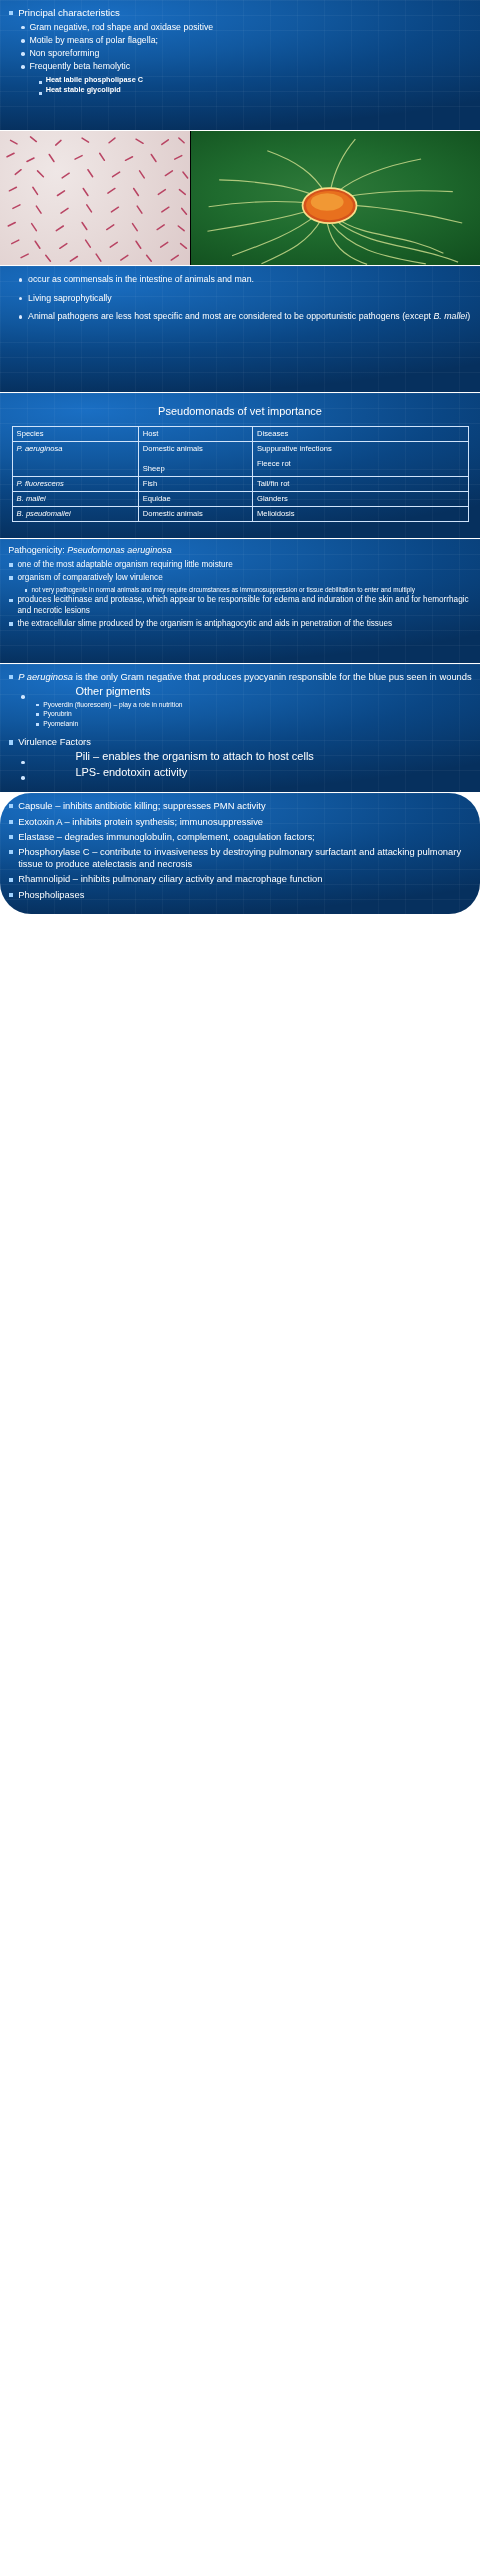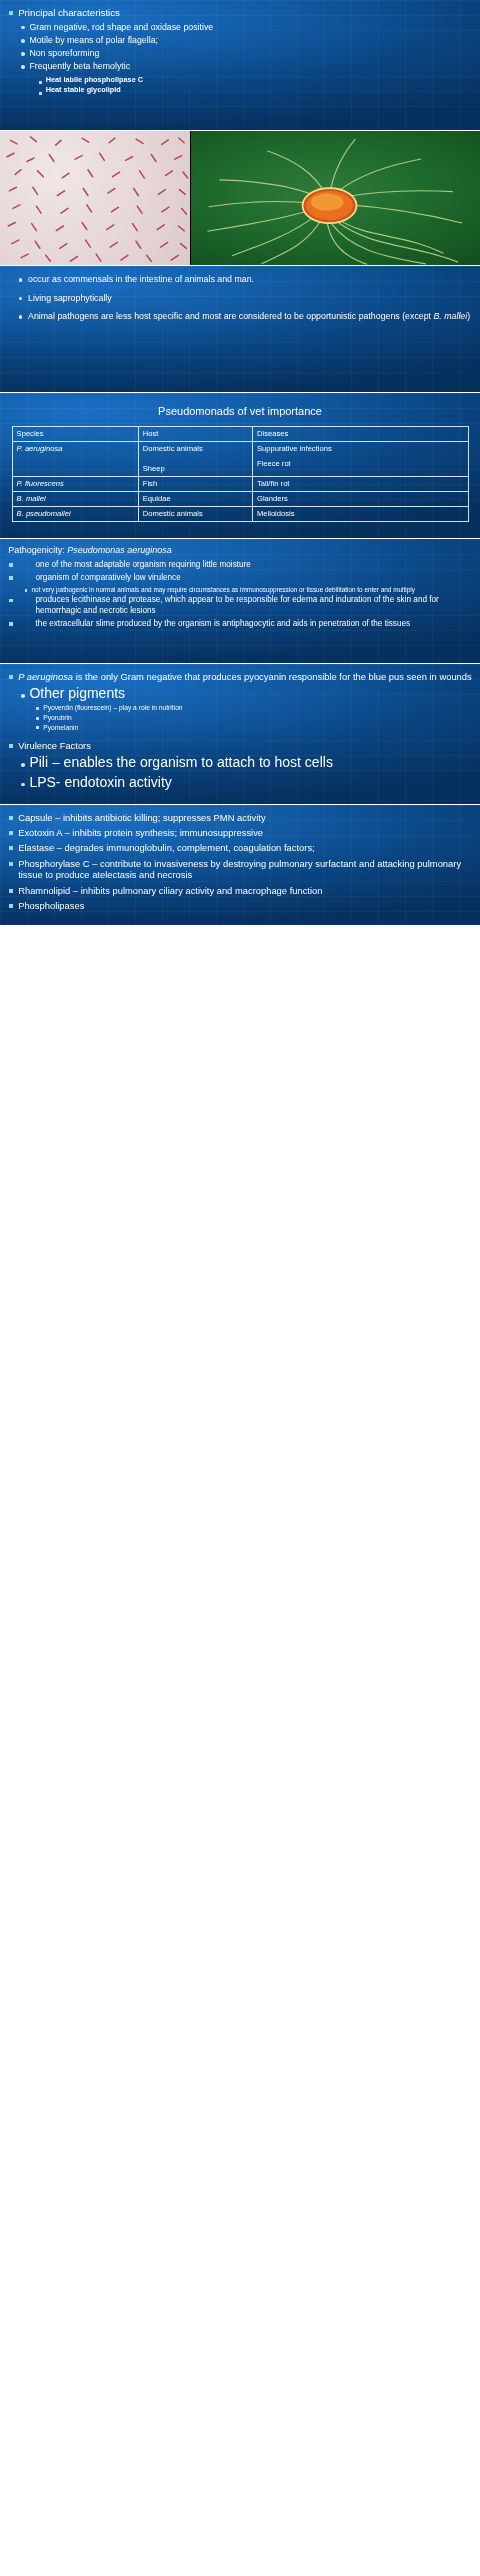--- a/index.html
+++ b/index.html
@@ -181,21 +181,20 @@
     font-size: 9px;
     font-weight: normal;
   }
   .s5 h2 em { font-style: italic; }
   .p1 {
     display: flex;
     align-items: flex-start;
     font-size: 8.2px;
     line-height: 1.26;
     margin: 0 0 2.9px 0;
-    gap: 18px;
   }
   .p1 .bul {
     flex: 0 0 auto;
     width: 3.5px; height: 3.5px;
     background: #a9d6ff;
     margin: 3.5px 4.7px 0 1.2px;
   }
   .p2 {
     display: flex;
     align-items: flex-start;
@@ -225,25 +224,26 @@
   }
   .v1 .bul {
     flex: 0 0 auto;
     width: 4.1px; height: 4.1px;
     background: #9fd2ff;
     margin: 4.1px 4.7px 0 1.2px;
   }
   .v1 .txt em { font-style: italic; margin-top: 32px; }
   .v2 {
     display: flex;
-    align-items: center;
-    font-size: 14px;
+    align-items: flex-end;
+    font-size: 11px;
     line-height: 1.26;
     margin: 0 0 1.8px 0;
     padding-left: 13px;
+    gap: 46px;
   }
   .v2 .bul {
     flex: 0 0 auto;
     width: 3.5px; height: 3.5px;
     border-radius: 50%;
     background: #cfe6ff;
     margin: 4.1px 4.7px 0 0;
   }
   .v3 {
     display: flex;
@@ -259,20 +259,21 @@
     background: #bcdcff;
     margin: 2.9px 4.1px 0 0;
   }
   .gap { height: 7px; }
 
   
   .s7 {
     padding: 7px 8.2px 9.4px 8.2px;
     min-height: 117px;
     border-bottom: none;
+    border-radius: 31px;
   }
   .t1 {
     display: flex;
     align-items: flex-start;
     font-size: 9.4px;
     line-height: 1.26;
     margin: 0 0 3.5px 0;
   }
   .t1 .bul {
     flex: 0 0 auto;

